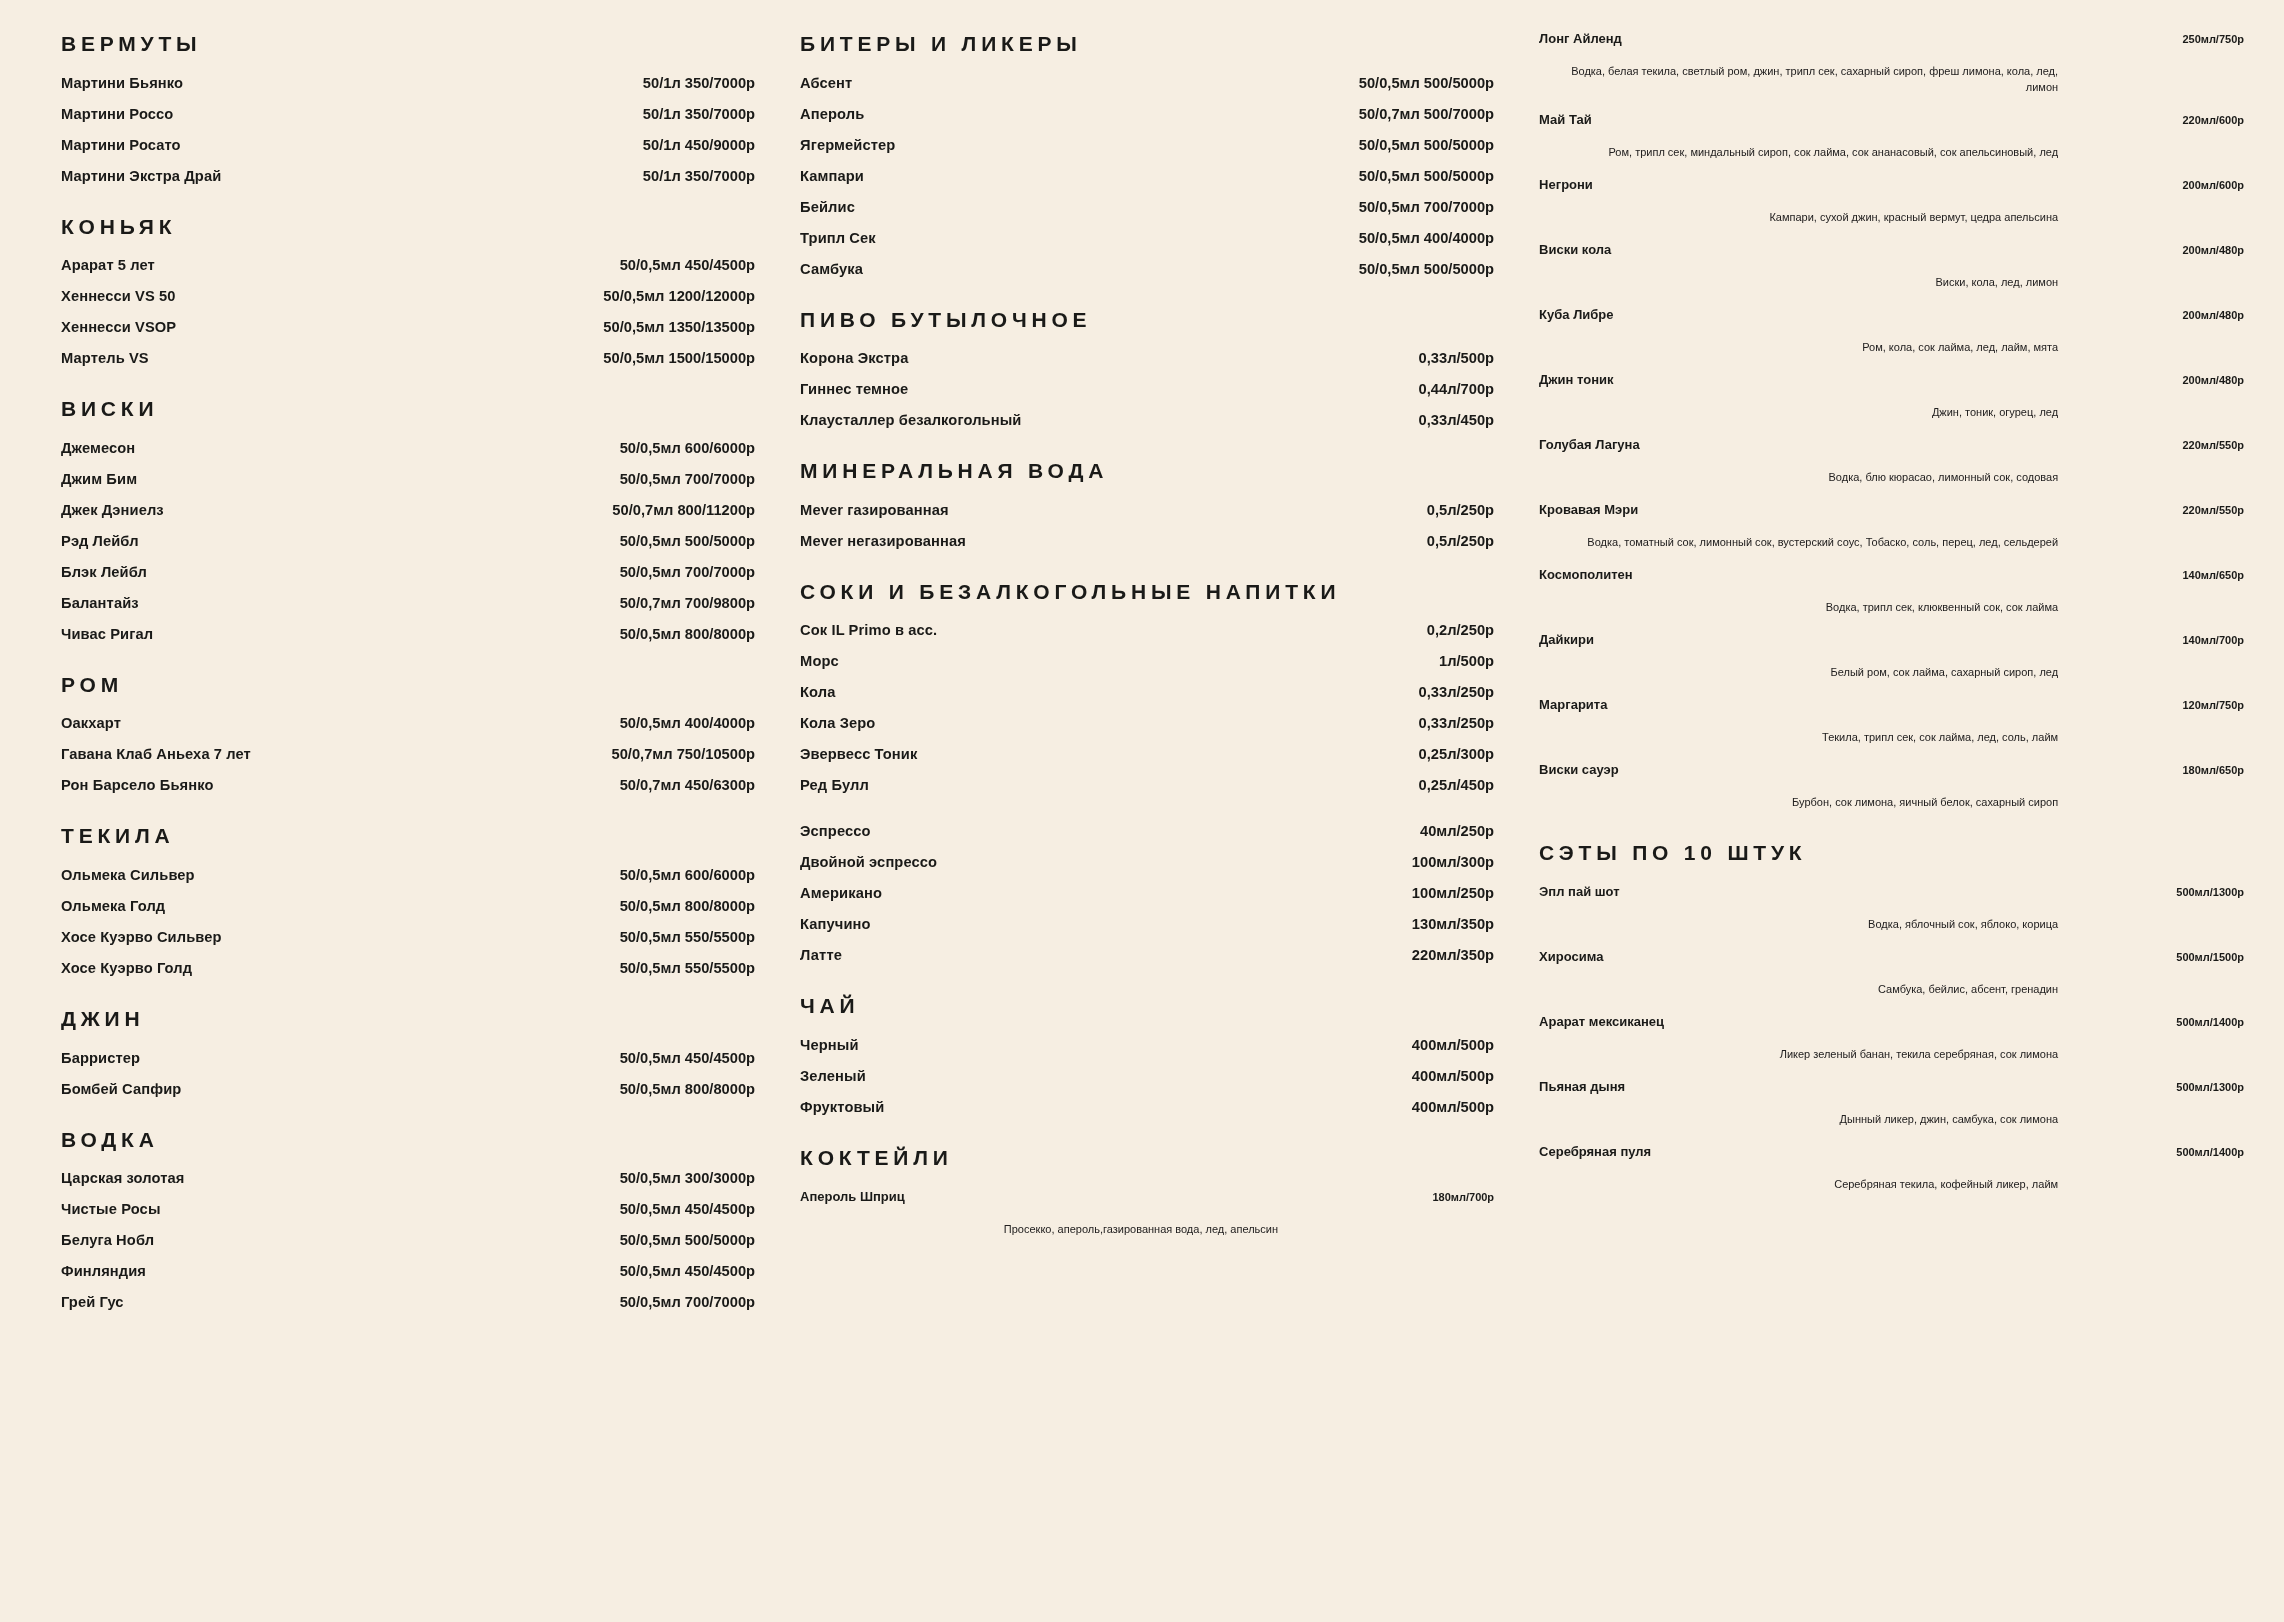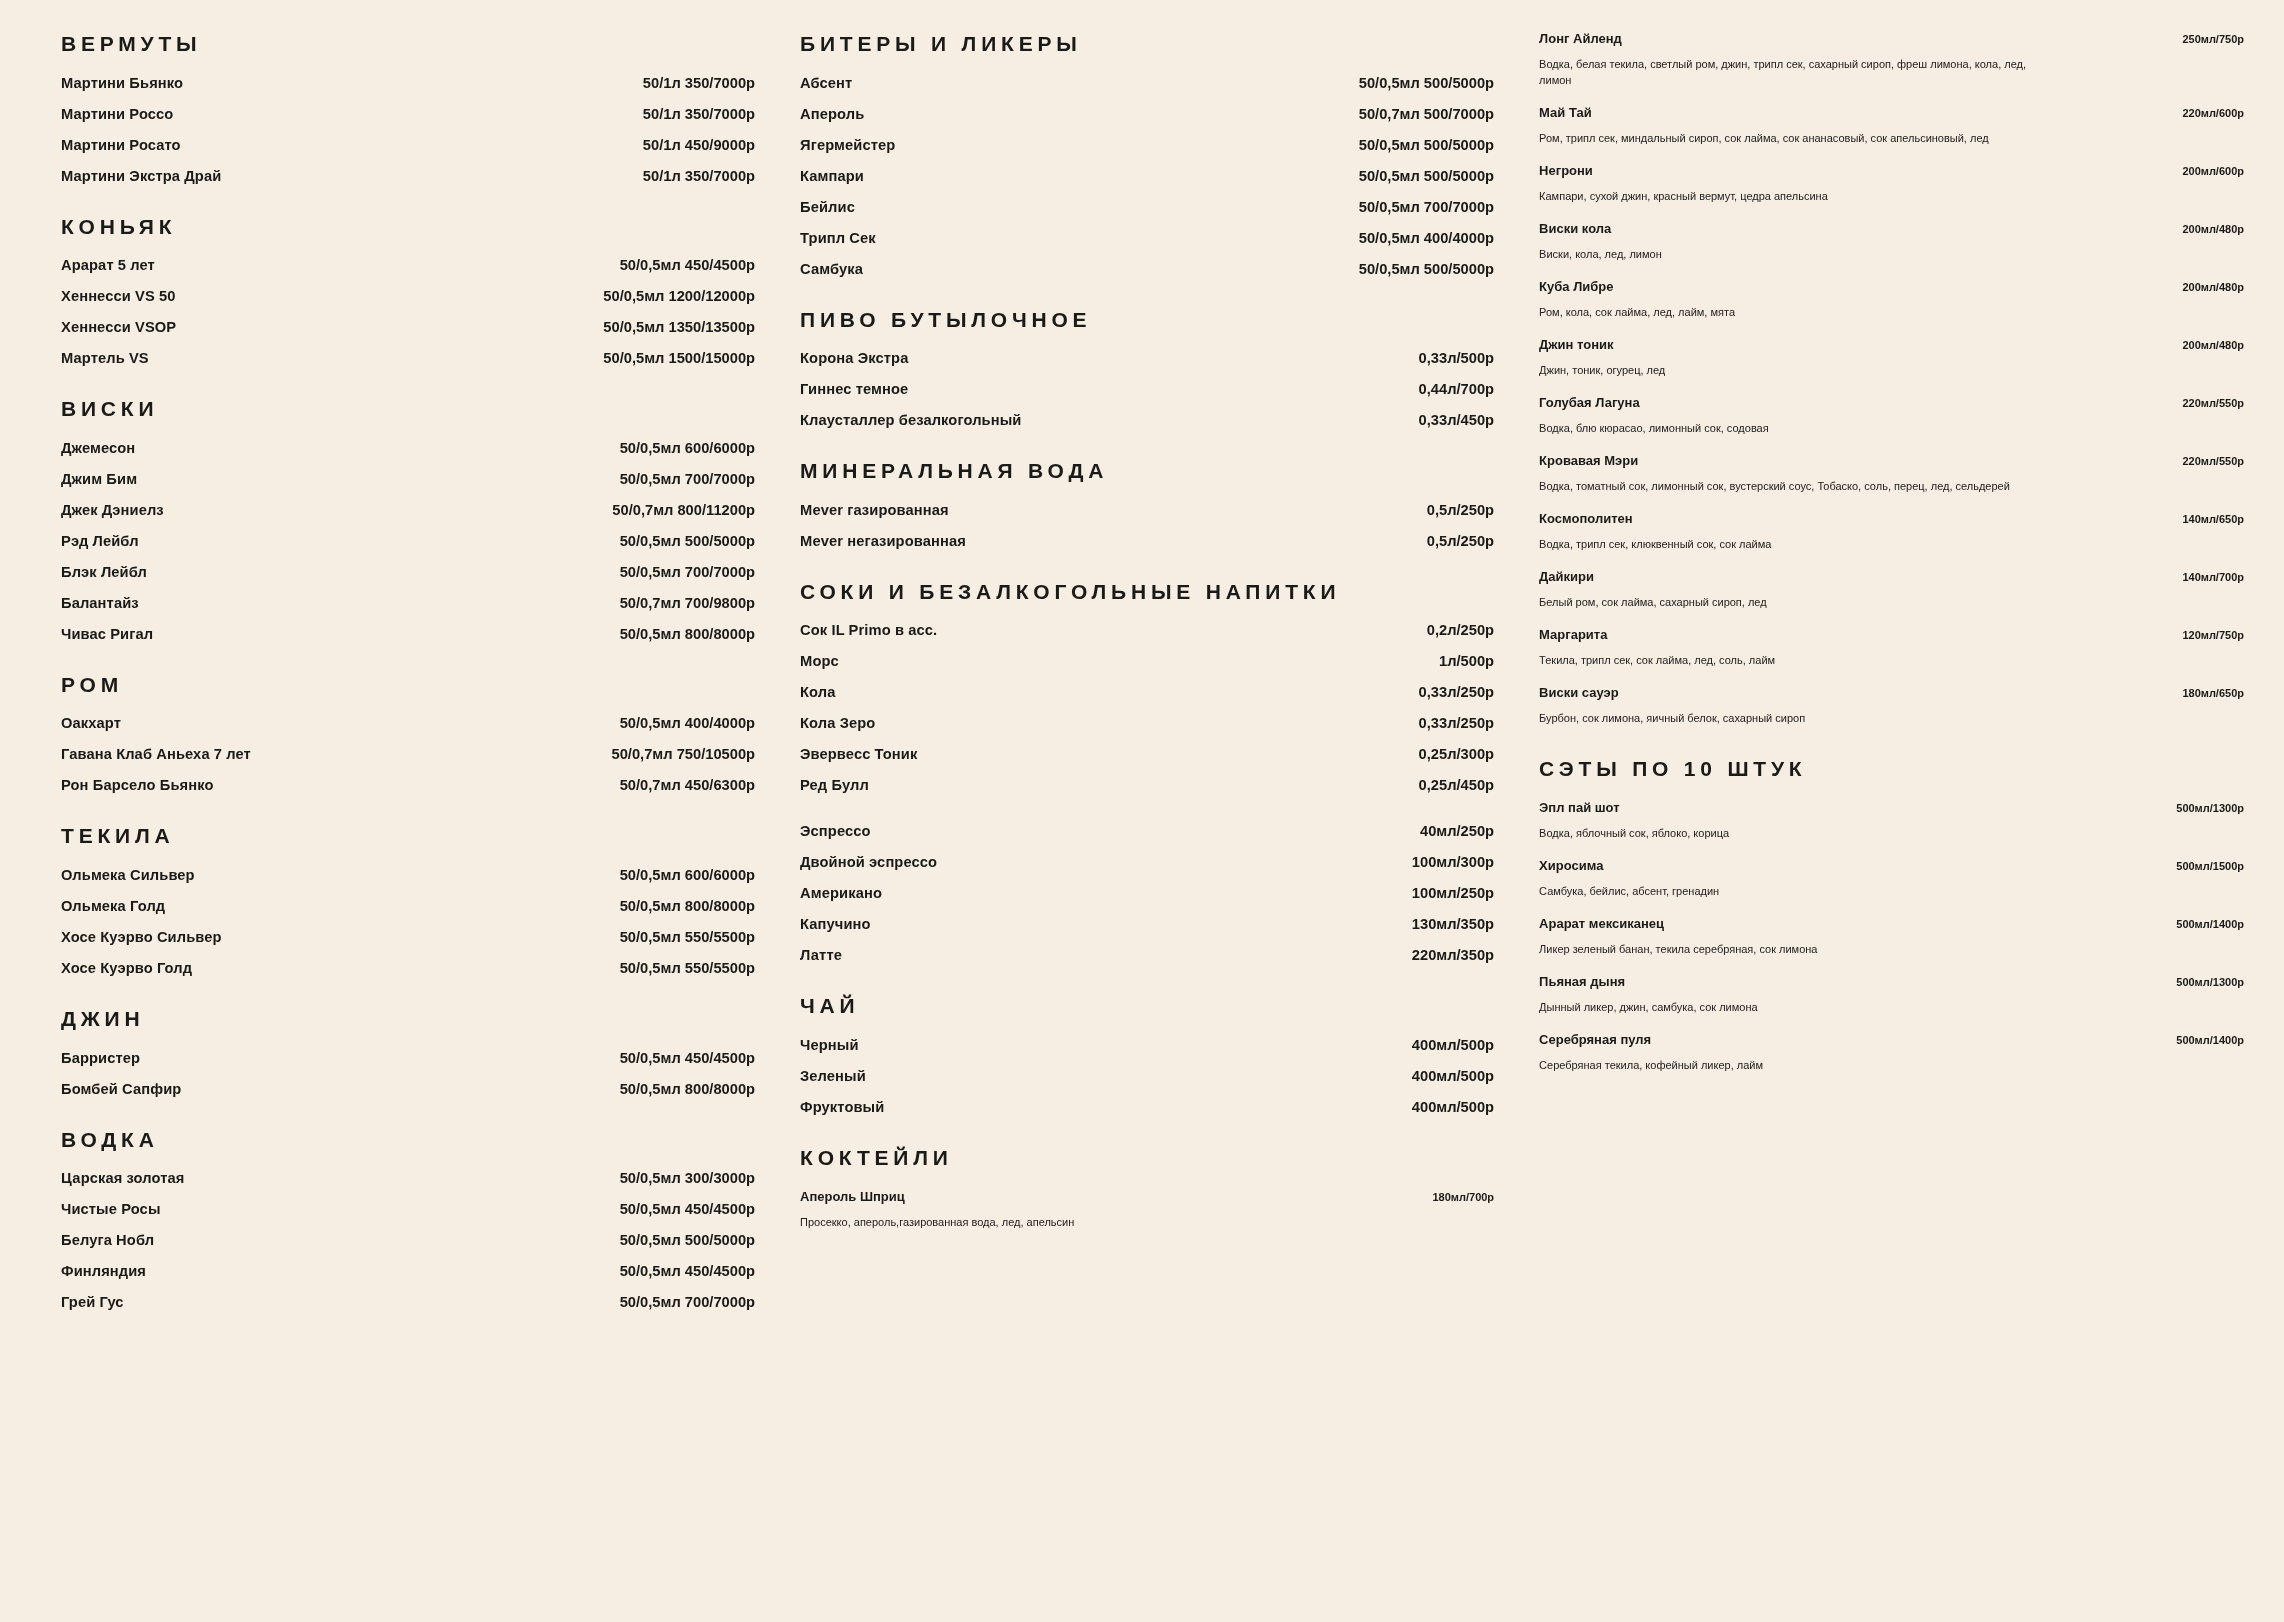--- a/index.html
+++ b/index.html
@@ -81,23 +81,24 @@
   .citem-price {
     font-size: 11px;
     font-weight: bold;
     white-space: nowrap;
     padding-left: 13.7px;
   }
   .citem-desc {
     font-size: 11px;
     font-weight: normal;
     line-height: 1.42;
-    margin-top: 11px;
+    margin-top: 18px;
     max-width: 519px;
     color: #222020;
+    text-align: right;
   }
   .col-2 .citem-desc { max-width: 478px; }
 </style>
 </head>
 <body>
 
 <div class="page">
   <div class="col col-1">
       <div class="section" style="margin-top: 0px;">
         <div class="section-title">ВЕРМУТЫ</div>

